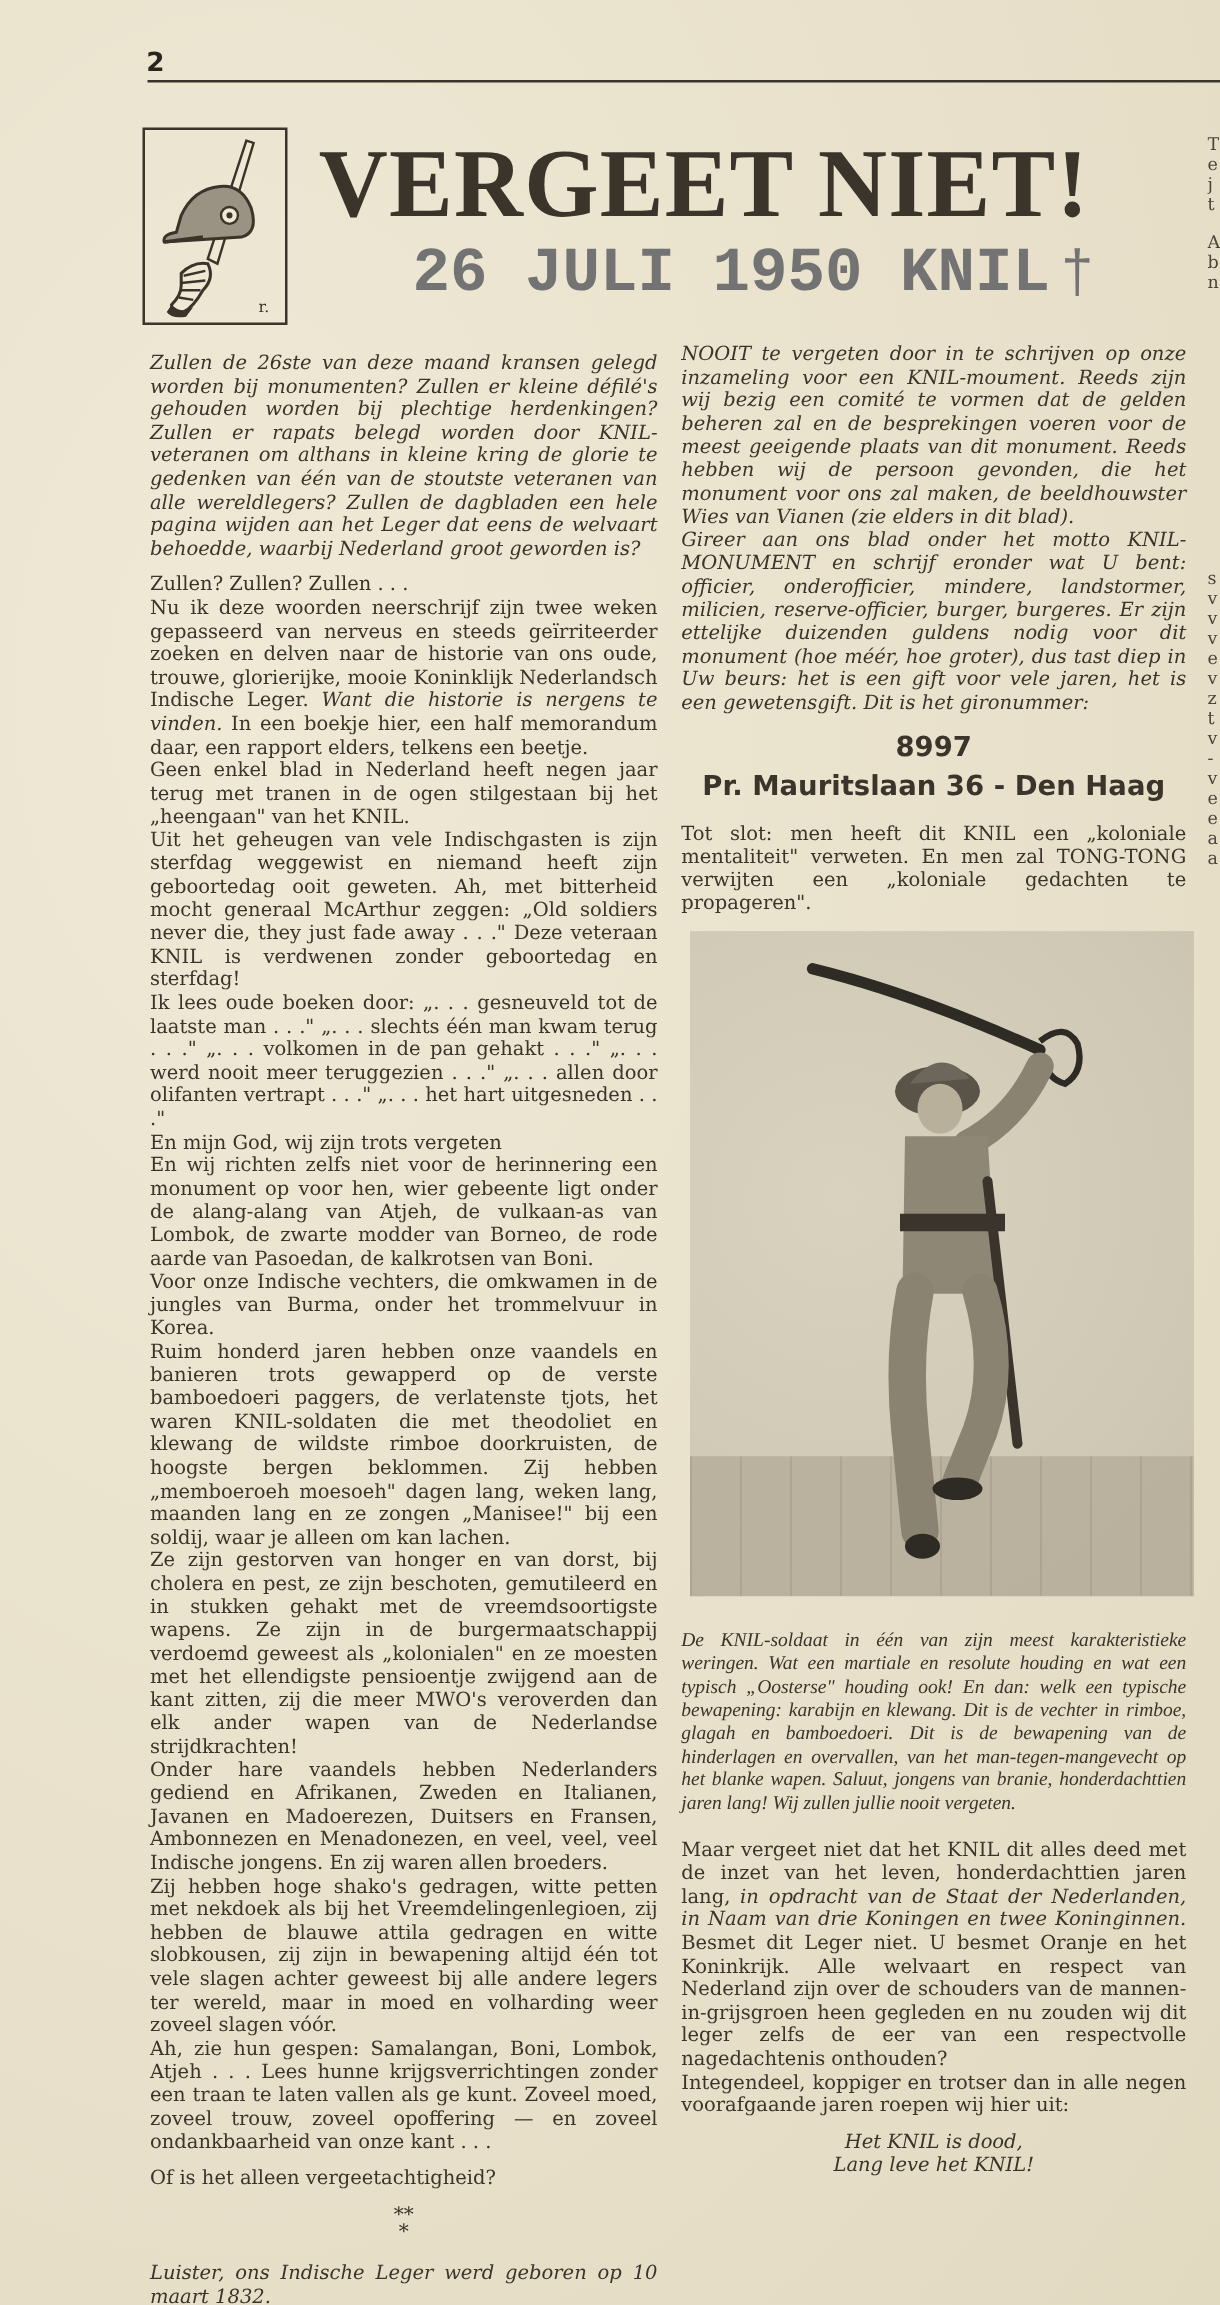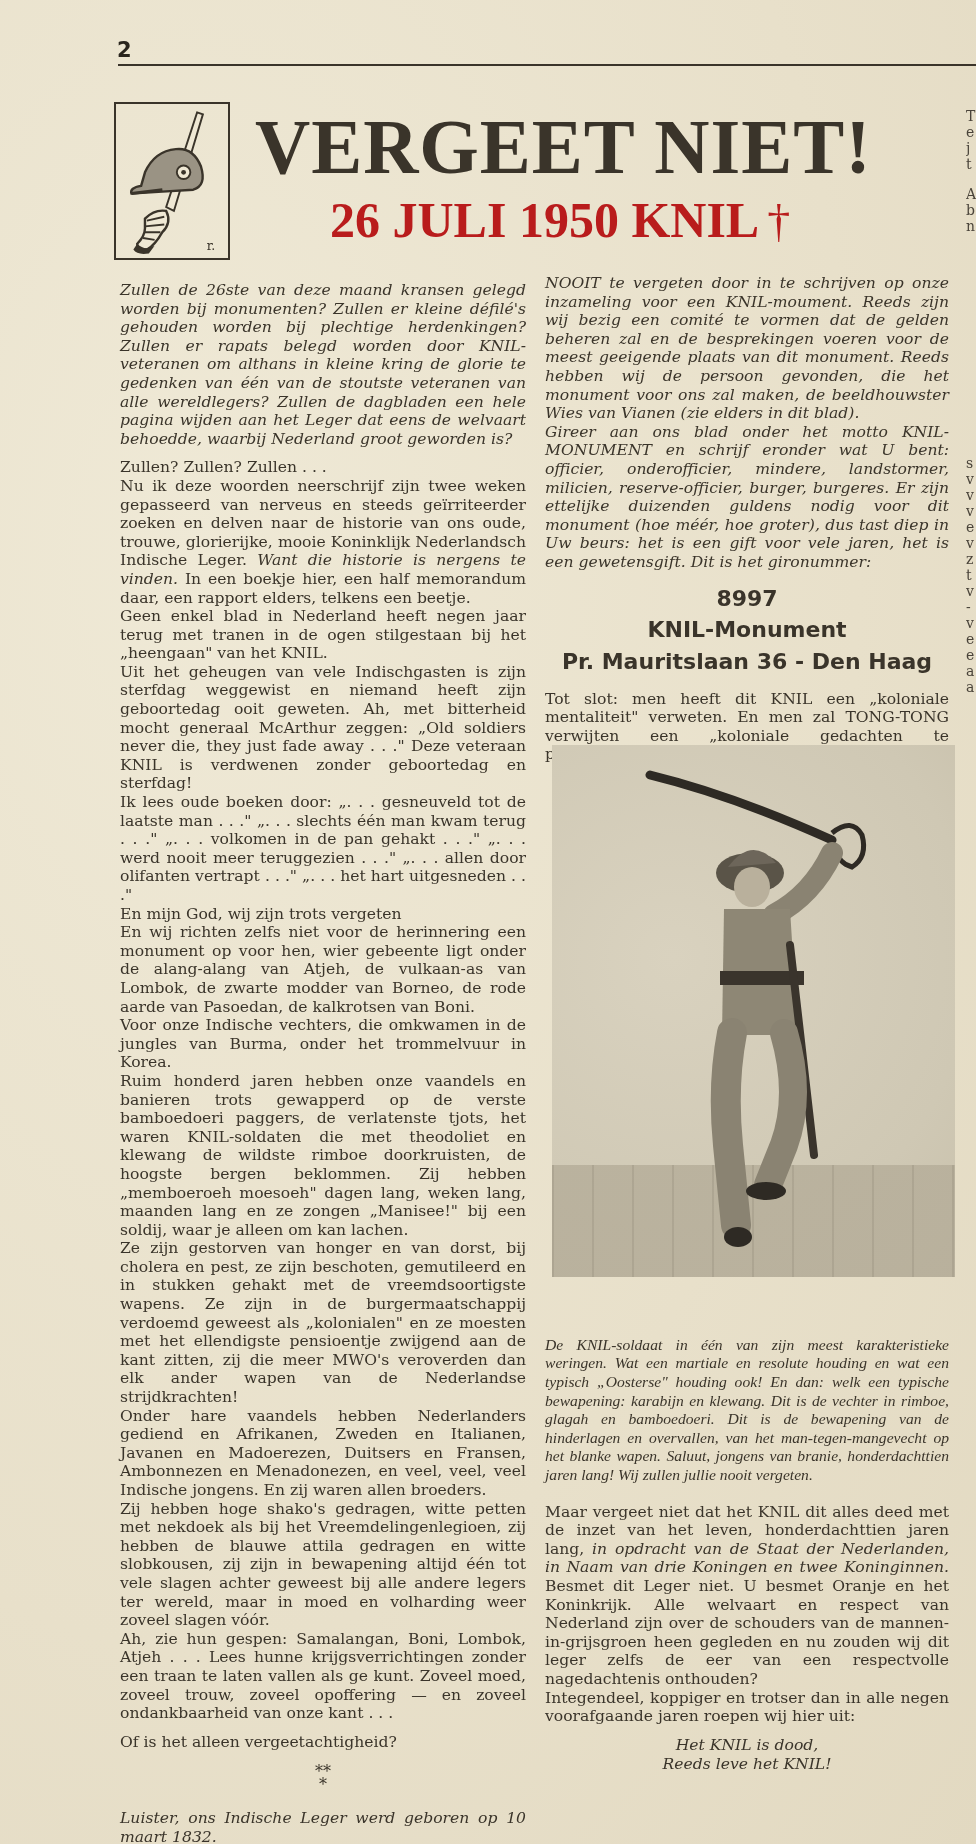--- a/index.html
+++ b/index.html
@@ -24,22 +24,22 @@
   }
   .logo-box svg { width: 100%; height: 100%; display: block; }
   .headline {
     position: absolute; left: 255px; top: 108px; width: 690px;
     font-family: "Liberation Serif", serif; font-weight: bold; font-size: 78px; line-height: 78px;
     letter-spacing: 1px; color: #3a342a; white-space: nowrap;
     transform: scaleX(0.98); transform-origin: left top;
   }
   .subhead {
     position: absolute; left: 330px; top: 192px; width: 600px;
-    font-family: Liberation Serif, serif; font-weight: bold; font-size: 50px; line-height: 56px;
-    color: #b91c1c; white-space: nowrap;
+    font-family: Liberation Mono, monospace; font-weight: bold; font-size: 50px; line-height: 56px;
+    color: #737373; white-space: nowrap;
   }
   .subhead .dagger { font-weight: normal; font-size: 46px; margin-left: 8px; }
   .edge-col {
     position: absolute; left: 966px; width: 10px; overflow: hidden;
     font-size: 14px; line-height: 16px; color: #4a443a;
   }
   .col {
     position: absolute; font-size: 15.6px; line-height: 18.6px; text-align: justify; color: #3a342a;
   }
   .col p { margin: 0; }
@@ -117,29 +117,28 @@
   <p class="stars"><span>**</span><br><span>*</span></p>
   <p class="it">Luister, ons Indische Leger werd geboren op 10 maart 1832.</p>
 
 </div>
 
 <div class="col col-right">
   <p class="it">NOOIT te vergeten door in te schrijven op onze inzameling voor een KNIL-moument. Reeds zijn wij bezig een comité te vormen dat de gelden beheren zal en de besprekingen voeren voor de meest geeigende plaats van dit monument. Reeds hebben wij de persoon gevonden, die het monument voor ons zal maken, de beeldhouwster Wies van Vianen (zie elders in dit blad).</p>
   <p class="it">Gireer aan ons blad onder het motto KNIL-MONUMENT en schrijf eronder wat U bent: officier, onderofficier, mindere, landstormer, milicien, reserve-officier, burger, burgeres. Er zijn ettelijke duizenden guldens nodig voor dit monument (hoe méér, hoe groter), dus tast diep in Uw beurs: het is een gift voor vele jaren, het is een gewetensgift. Dit is het gironummer:</p>
   <div class="giro-block">
     <div class="giro-num">8997</div>
-    <div class="giro-name">KNIL-Monument</div>
     <div class="giro-addr">Pr. Mauritslaan 36 - Den Haag</div>
   </div>
   <p>Tot slot: men heeft dit KNIL een „koloniale mentaliteit" verweten. En men zal TONG-TONG verwijten een „koloniale gedachten te propageren".</p>
   <div style="height: 572px;"></div>
   <p class="it caption">De KNIL-soldaat in één van zijn meest karakteristieke weringen. Wat een martiale en resolute houding en wat een typisch „Oosterse" houding ook! En dan: welk een typische bewapening: karabijn en klewang. Dit is de vechter in rimboe, glagah en bamboedoeri. Dit is de bewapening van de hinderlagen en overvallen, van het man-tegen-mangevecht op het blanke wapen. Saluut, jongens van branie, honderdachttien jaren lang! Wij zullen jullie nooit vergeten.</p>
   <p style="margin-top: 18px;"><span>Maar vergeet niet dat het KNIL dit alles deed met de inzet van het leven, honderdachttien jaren lang, </span><span class="it">in opdracht van de Staat der Nederlanden, in Naam van drie Koningen en twee Koninginnen.</span><span> Besmet dit Leger niet. U besmet Oranje en het Koninkrijk. Alle welvaart en respect van Nederland zijn over de schouders van de mannen-in-grijsgroen heen gegleden en nu zouden wij dit leger zelfs de eer van een respectvolle nagedachtenis onthouden?</span></p>
   <p>Integendeel, koppiger en trotser dan in alle negen voorafgaande jaren roepen wij hier uit:</p>
-  <p class="closing"><span>Het KNIL is dood,</span><br><span>Reeds leve het KNIL!</span></p>
+  <p class="closing"><span>Het KNIL is dood,</span><br><span>Lang leve het KNIL!</span></p>
 </div>
 
 <div class="photo" title="KNIL-soldaat met klewang en karabijn">
   <div class="floor"></div>
   <svg width="403" height="532" viewBox="0 0 403 532">
 
     <path d="M98,30 Q180,50 280,95" stroke="#2e2a24" stroke-width="9" fill="none" stroke-linecap="round"></path>
 
     <path d="M280,88 Q300,72 310,90 Q316,112 300,122 Q286,118 284,104" stroke="#2e2a24" stroke-width="5" fill="none"></path>
 

